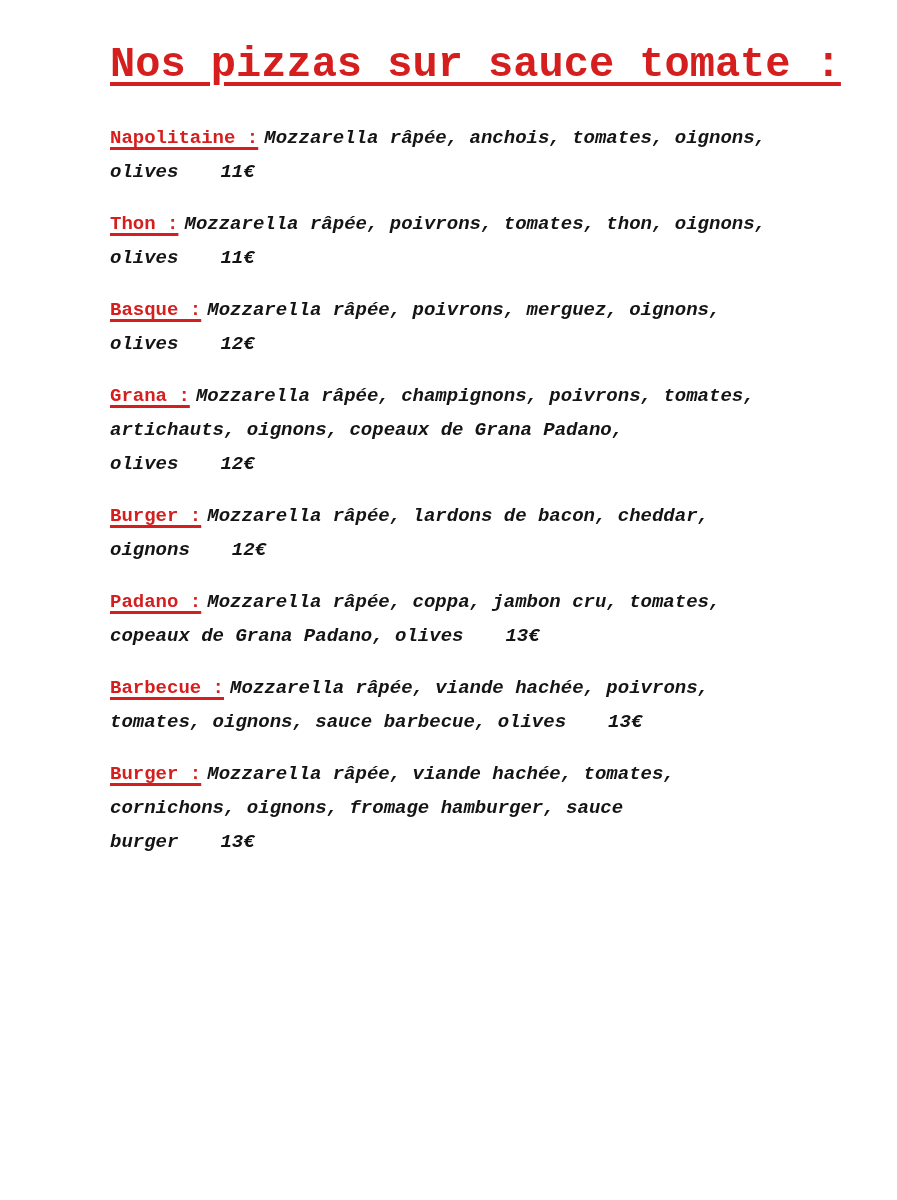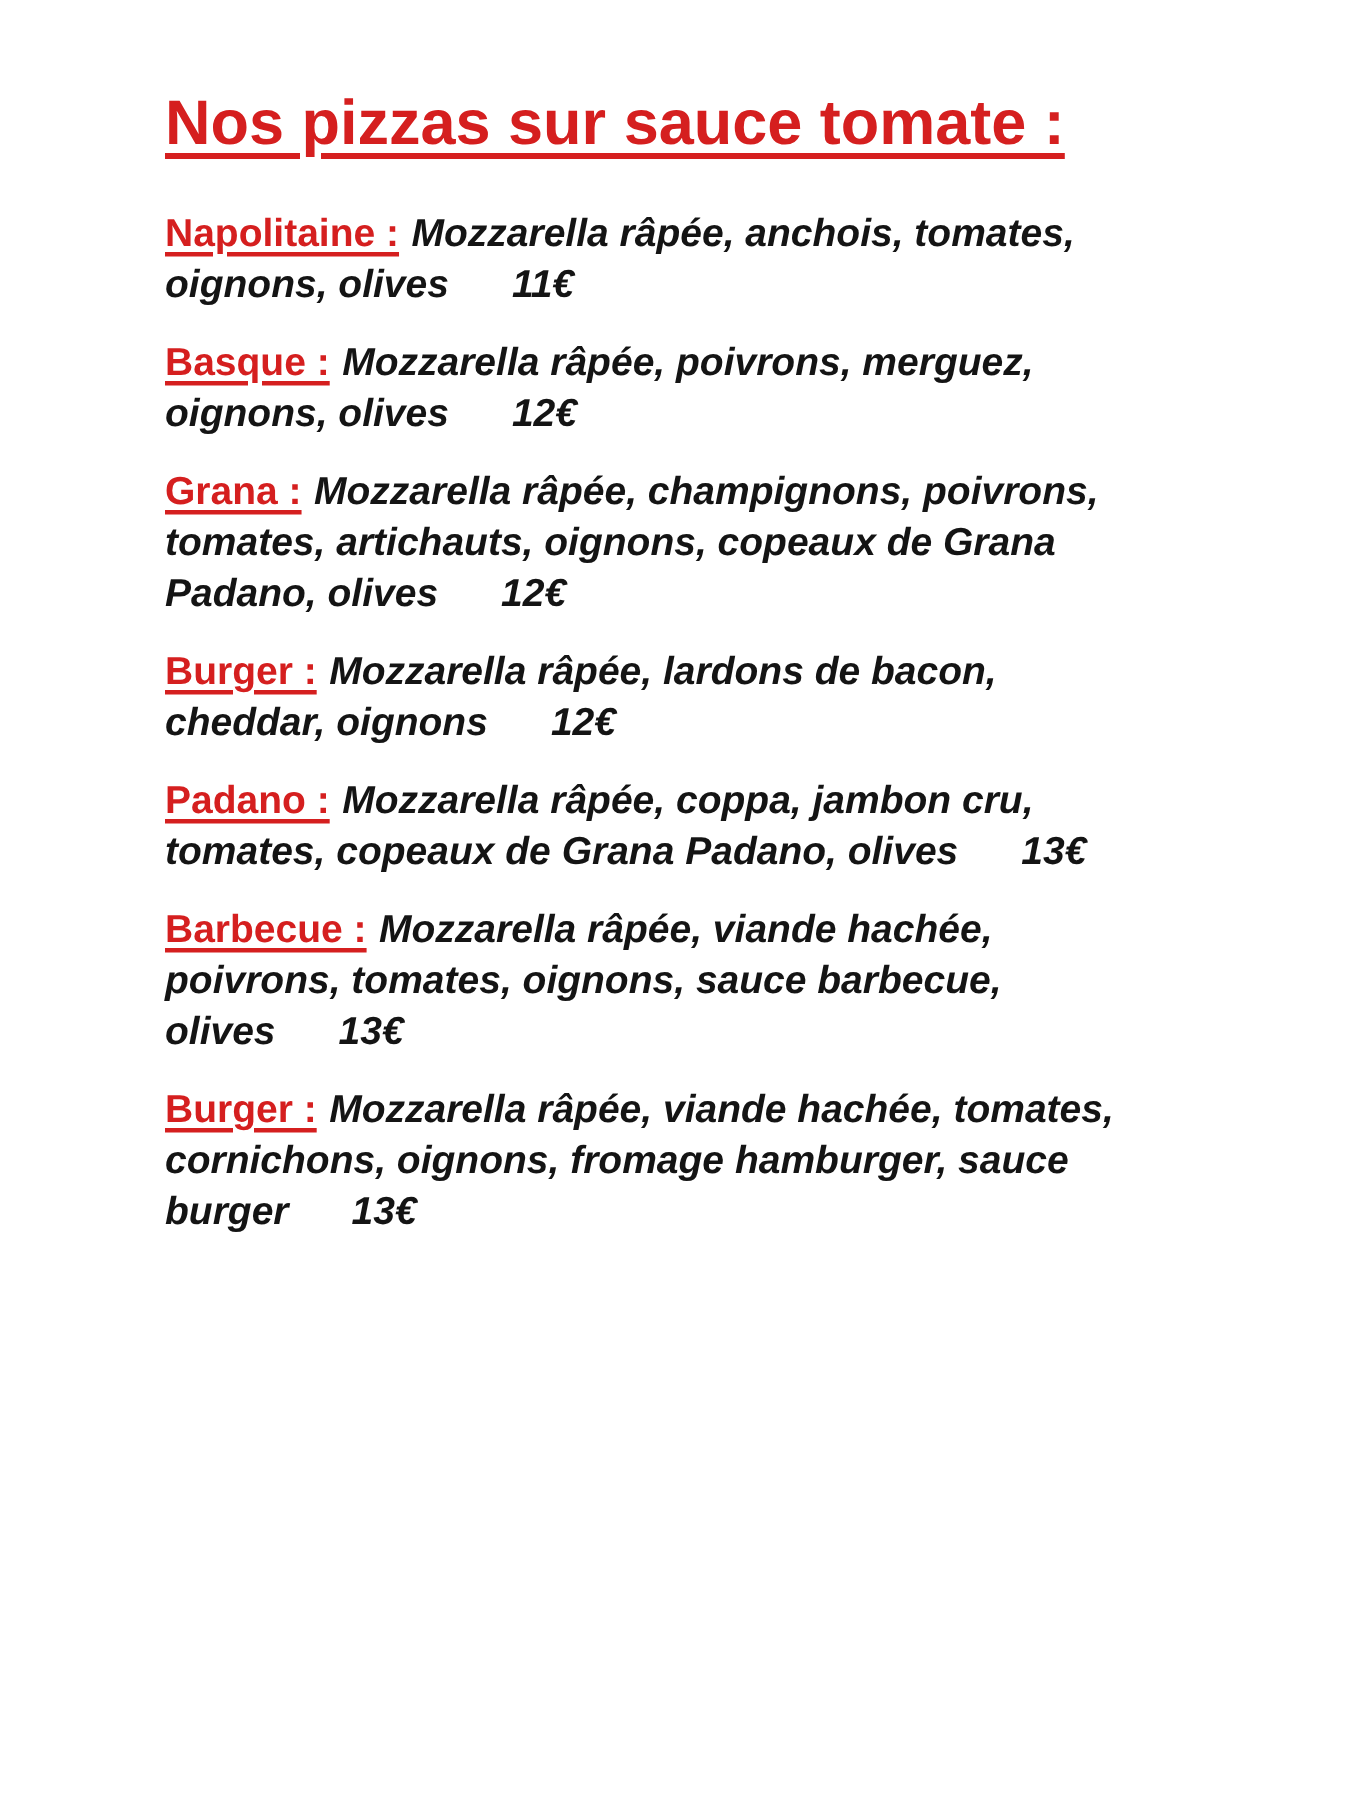--- a/index.html
+++ b/index.html
@@ -7,38 +7,39 @@
     padding: 0;
     background: #ffffff;
   }
   body {
     width: 897px;
     height: 1200px;
     font-family: "Liberation Sans", sans-serif;
     overflow: hidden;
   }
   .page {
-    padding: 57px 0 0 110px;
+    padding: 40px 0 0 110px;
     width: 661px;
+    font-family: Liberation Mono, monospace;
   }
   .page-title {
     margin: 0 0 31px 0;
     font-size: 42px;
     line-height: 50px;
     font-weight: bold;
     font-style: normal;
     color: #d51f1f;
     text-decoration: underline;
     text-decoration-thickness: 4px;
     text-underline-offset: 6px;
     white-space: nowrap;
   }
   .menu-item {
     margin: 0 0 18px 0;
-    font-size: 26px;
+    font-size: 19px;
     line-height: 34px;
     font-weight: bold;
     font-style: italic;
     color: #141414;
   }
   .item-name {
     color: #d51f1f;
     font-style: normal;
     text-decoration: underline;
     text-decoration-thickness: 3px;
@@ -52,20 +53,21 @@
 </style>
 </head>
 <body>
 
 <div class="page">
   <h1 class="page-title">Nos pizzas sur sauce tomate :</h1>
 
   <div class="menu-items">
     <p class="menu-item"><span class="item-name">Napolitaine :</span><span class="item-desc">Mozzarella râpée, anchois, tomates, oignons, olives</span><span class="item-price">11€</span></p>
 
+    <p class="menu-item"><span class="item-name">Thon :</span><span class="item-desc">Mozzarella râpée, poivrons, tomates, thon, oignons, olives</span><span class="item-price">11€</span></p>
 
 
     <p class="menu-item"><span class="item-name">Basque :</span><span class="item-desc">Mozzarella râpée, poivrons, merguez, oignons, olives</span><span class="item-price">12€</span></p>
 
     <p class="menu-item"><span class="item-name">Grana :</span><span class="item-desc">Mozzarella râpée, champignons, poivrons, tomates, artichauts, oignons, copeaux de Grana Padano, olives</span><span class="item-price">12€</span></p>
 
     <p class="menu-item"><span class="item-name">Burger :</span><span class="item-desc">Mozzarella râpée, lardons de bacon, cheddar, oignons</span><span class="item-price">12€</span></p>
 
 
     <p class="menu-item"><span class="item-name">Padano :</span><span class="item-desc">Mozzarella râpée, coppa, jambon cru, tomates, copeaux de Grana Padano, olives</span><span class="item-price">13€</span></p>

